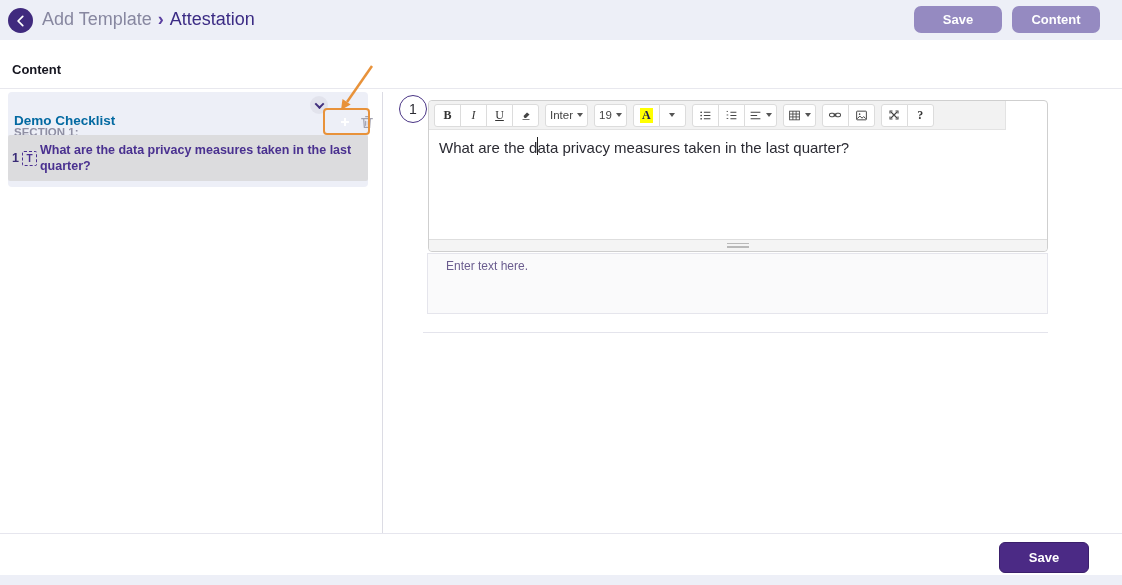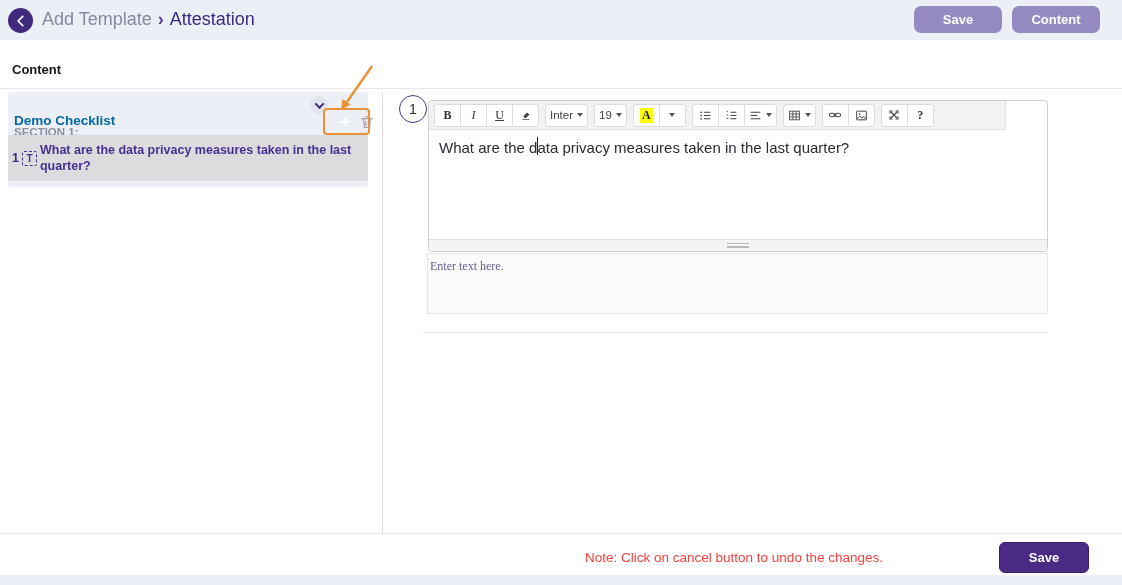--- a/index.html
+++ b/index.html
@@ -84,22 +84,22 @@
   .tb-ico { display:inline-flex; }
   .editable { position:absolute; left:0; top:29px; width:618px; height:111px; background:#fff;
     padding:9px 10px; font-size:15px; color:#2b2b33; cursor:text; }
   .text-caret { position:absolute; left:537px; top:137px; width:1px; height:18px; background:#222; z-index:3; }
   .statusbar { position:absolute; left:0; bottom:0; width:618px; height:12px; background:#f4f4f4;
     border-top:1px solid #dedede; border-radius:0 0 4px 4px; display:flex; align-items:center; justify-content:center; cursor:ns-resize; }
   .grip { width:22px; height:5px; border-top:1px solid #b9b9b9; border-bottom:1px solid #b9b9b9; position:relative; }
   .grip::after { content:""; position:absolute; left:0; top:1.5px; width:22px; height:1px; background:#b9b9b9; }
 
   .notes-area { position:absolute; left:427px; top:253px; width:621px; height:61px; background:#fafafb;
-    border:1px solid #e5e5ec; resize:none; padding:5px 2px; font-size:12px; color:#3f3f52;
-    font-family:Liberation Serif, serif; outline:none; }
+    border:1px solid #e5e5ec; resize:none; padding:5px 18px; font-size:12px; color:#3f3f52;
+    font-family:Liberation Sans, sans-serif; outline:none; }
   .notes-area::placeholder { color:#6a5c8e; opacity:1; }
   .editor-rule { position:absolute; left:423px; top:332px; width:625px; height:0; border-top:1px solid #e4e4ec; }
 
   
   .footer { position:absolute; left:0; top:533px; width:1122px; height:42px; background:#fff;
     border-top:1px solid #e6e6ee; z-index:20; }
   .cancel-btn { position:absolute; left:397px; top:10px; width:89px; height:30px; background:#fff;
     border:1px solid #3a2a7d; border-radius:7px; font-size:13px; color:#101018;
     font-family:"Liberation Sans",sans-serif; cursor:pointer; }
   .footer-note { position:absolute; left:585px; top:16px; font-size:13.5px; color:#f4413c; }
@@ -284,18 +284,17 @@
     <div class="statusbar">
       <div class="grip"></div>
     </div>
   </div>
   <div class="text-caret"></div>
 
   <textarea class="notes-area" placeholder="Enter text here." style=""></textarea>
   <div class="editor-rule"></div>
 
   <div class="footer">
-    <div class="footer-note">Note: Click on cancel button to undo the changes.</div>
     <button class="save-btn">Save</button>
   </div>
   <div class="bottom-strip"></div>
 
 </div>
 
 </body></html>

